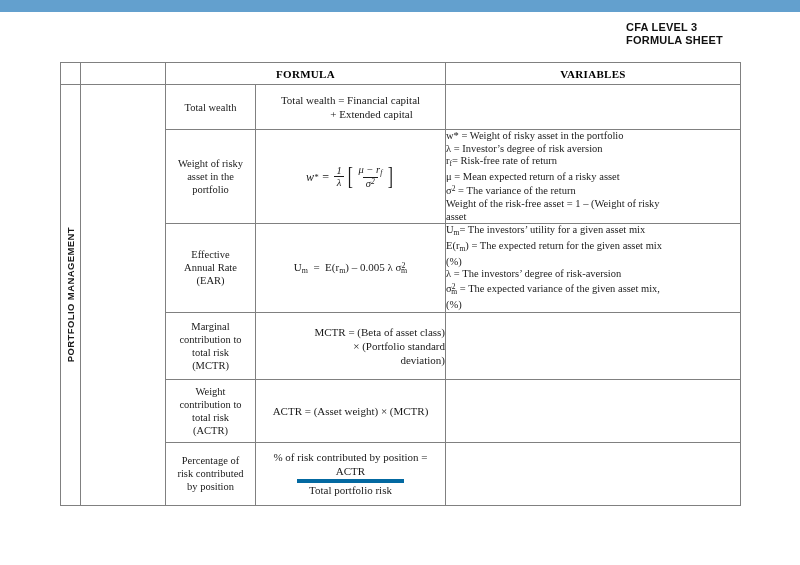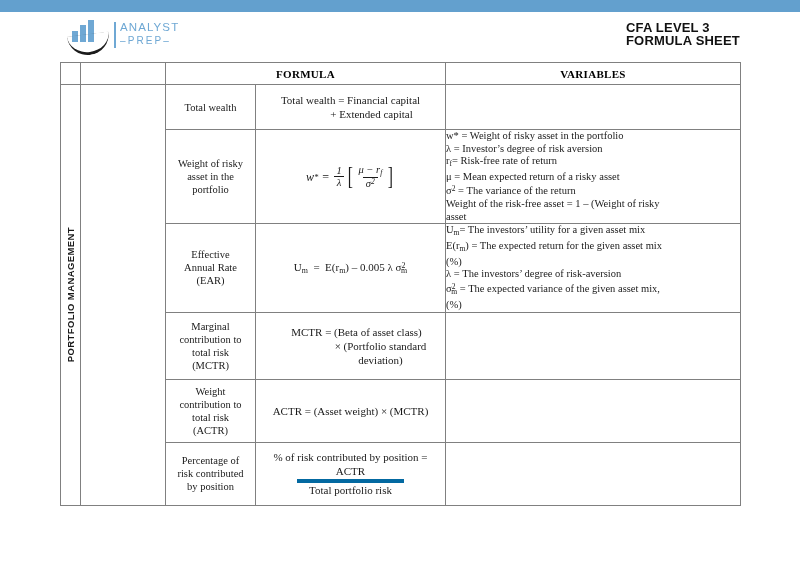--- a/index.html
+++ b/index.html
@@ -91,26 +91,26 @@
     line-height: 13px;
   }
   .logo-text .l2 {
     display: block;
     font-size: 10px;
     letter-spacing: 2.1px;
     line-height: 13px;
   }
   .header-title {
     position: absolute;
-    right: 60px;
+    right: 77px;
     top: 9px;
     text-align: left;
     font-family: "Liberation Sans", sans-serif;
     font-weight: bold;
-    font-size: 13px;
+    font-size: 11px;
     color: #111111;
     line-height: 13px;
     letter-spacing: 0.2px;
   }
 
   
   .table-wrap {
     position: absolute;
     left: 60px;
     top: 62px;
@@ -294,33 +294,20 @@
   }
 </style>
 </head>
 <body>
 
 <div class="page">
 
   <div class="top-bar"></div>
 
   <div class="header">
-    <div class="logo">
-      <div class="logo-bars">
-        <span class="b1"></span>
-          <span class="b2"></span>
-          <span class="b3"></span>
-      </div>
-      <div class="logo-swoosh"></div>
-      <div class="logo-divider"></div>
-      <div class="logo-text">
-        <span class="l1">ANALYST</span>
-        <span class="l2">–PREP–</span>
-      </div>
-    </div>
     <div class="header-title">
       <div>CFA LEVEL 3</div>
       <div>FORMULA SHEET</div>
     </div>
   </div>
 
   <div class="table-wrap">
     <table class="formula-table">
       <colgroup>
         <col class="col-cat">
@@ -401,21 +388,21 @@
           </td>
         </tr>
 
         <tr>
           <td class="name-cell" style="height:66px;margin-top:12px;">
             <span class="f-line">Marginal</span>
             <span class="f-line">contribution to</span>
             <span class="f-line">total risk</span>
             <span class="f-line">(MCTR)</span>
           </td>
-          <td class="formula-cell" style="text-align:center; padding-left:12px;">
+          <td class="formula-cell" style="text-align:right; padding-left:12px;">
             <span class="f-line">MCTR =  (Beta of asset class)</span>
             <span class="f-line" style="padding-left:48px;">× (Portfolio standard deviation)</span>
           </td>
           <td class="vars-cell"></td>
         </tr>
 
         <tr>
           <td class="name-cell" style="height:62px;">
             <span class="f-line">Weight</span>
             <span class="f-line">contribution to</span>

